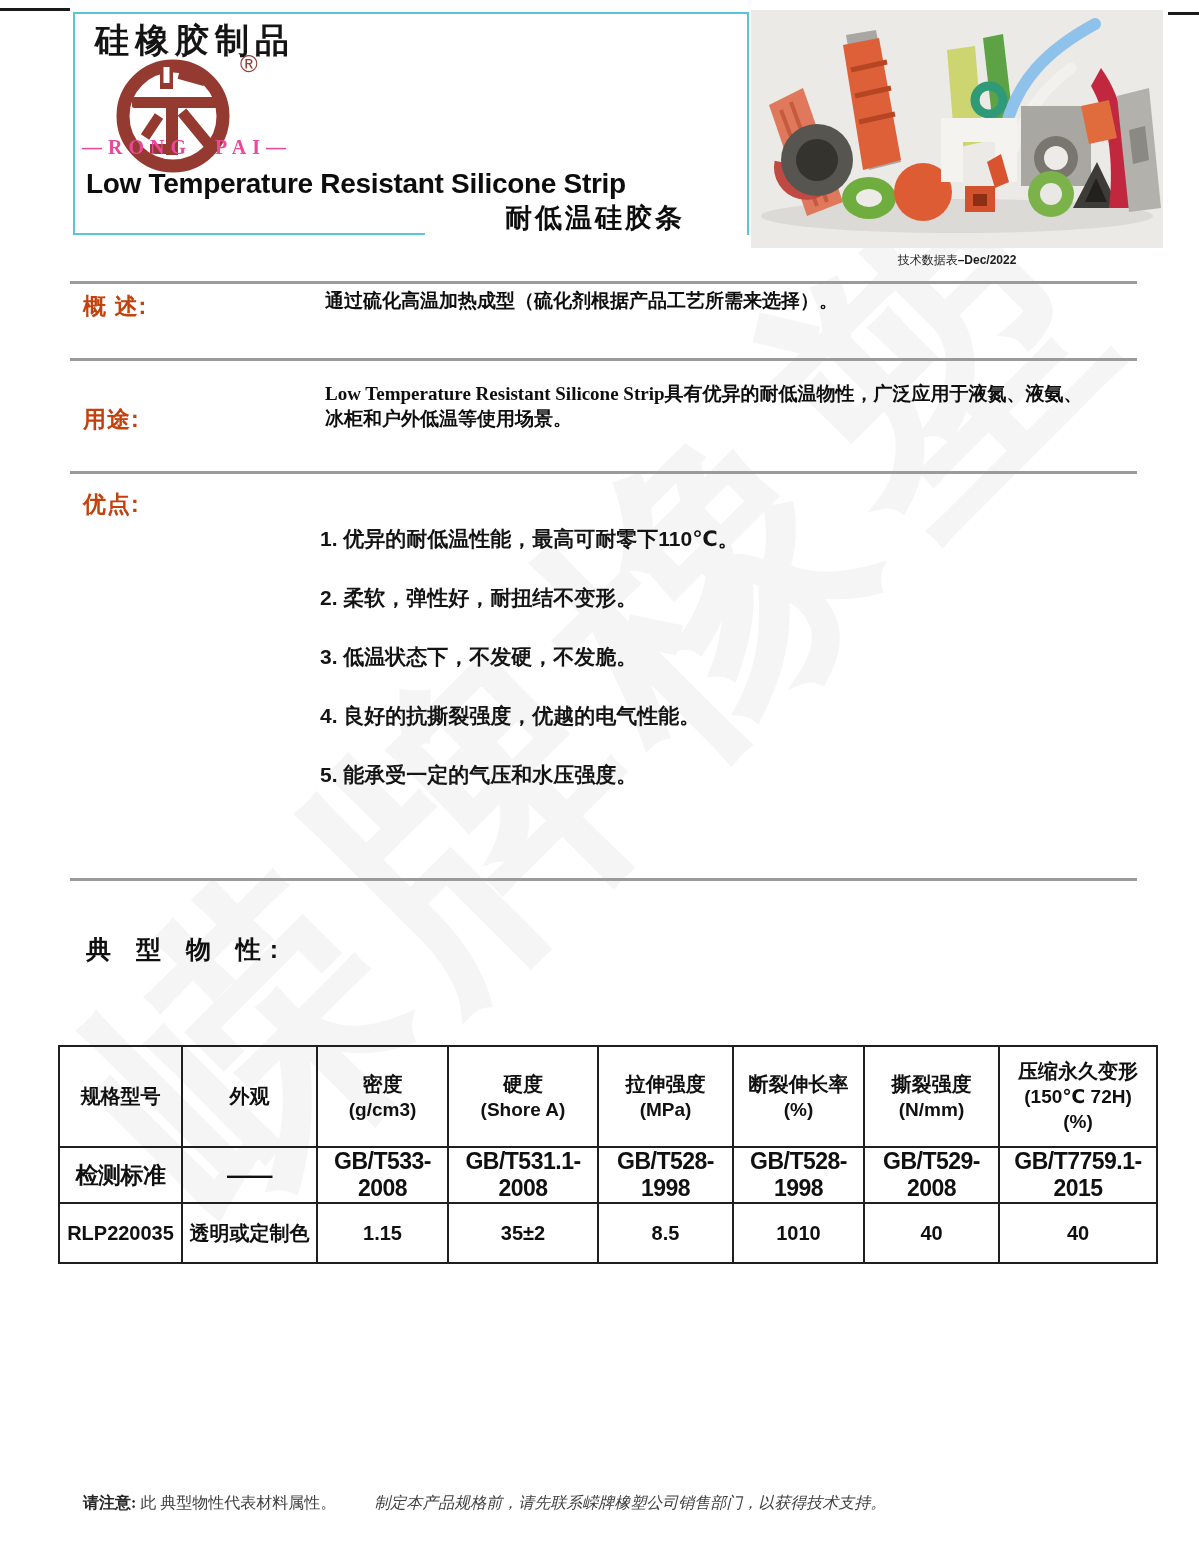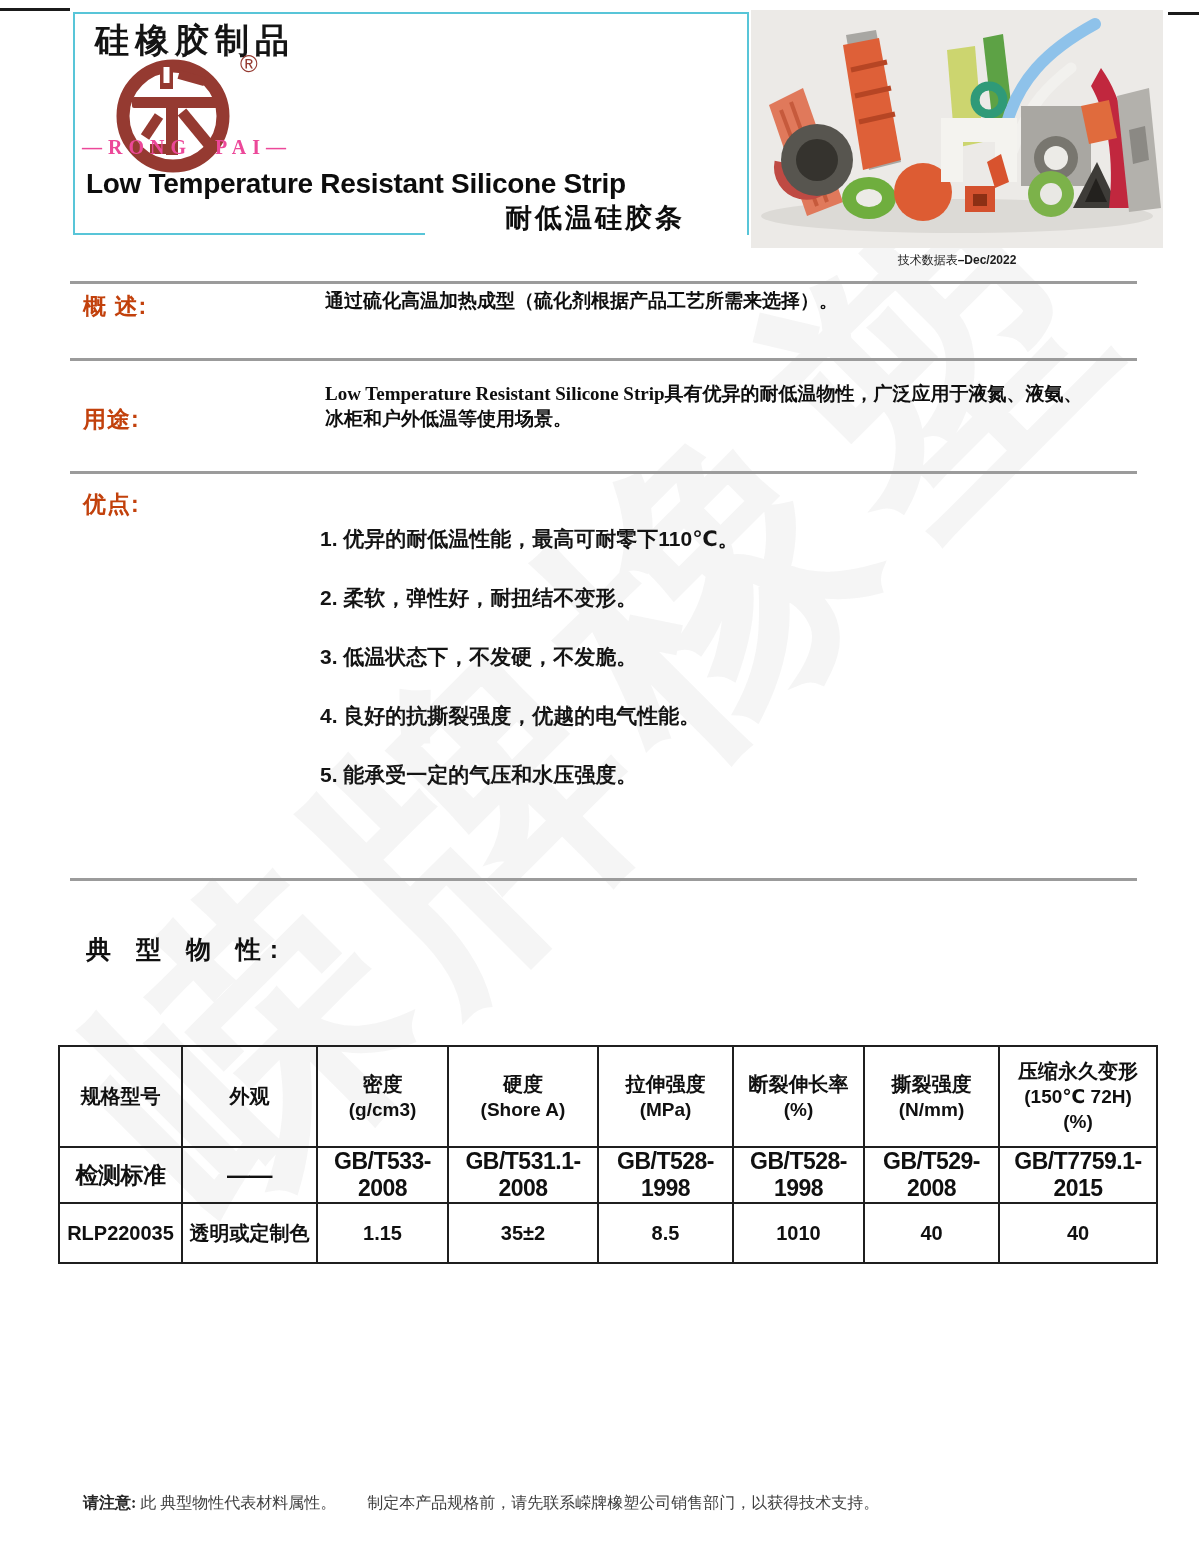--- a/index.html
+++ b/index.html
@@ -52,21 +52,21 @@
   tr.std-row{height:43px;}
   tr.data-row{height:60px;}
   .hdr-row th{font-size:20px;font-weight:700;line-height:25px;color:#101010;}
   .hdr-row th .unit{font-size:19px;}
   .std-row td{font-size:23px;font-weight:700;letter-spacing:-0.5px;color:#101010;}
   .data-row td{font-size:20px;font-weight:700;color:#101010;border-radius:28px;}
   
   .footer-note{position:absolute;left:83px;top:1493px;font-size:16px;color:#3f3f3f;z-index:1;
     font-family:"Liberation Serif","DejaVu Serif",serif;}
   .footer-note .lead{font-weight:700;color:#262626;}
-  .footer-note .part2{margin-left:27px;}
+  .footer-note .part2{margin-left:34px;font-style:italic;}
 </style>
 </head>
 <body>
 
 <div class="page">
 
   <div class="watermark">嵘牌橡塑</div>
 
   <div class="rule-tl"></div>
   <div class="rule-tr"></div>

